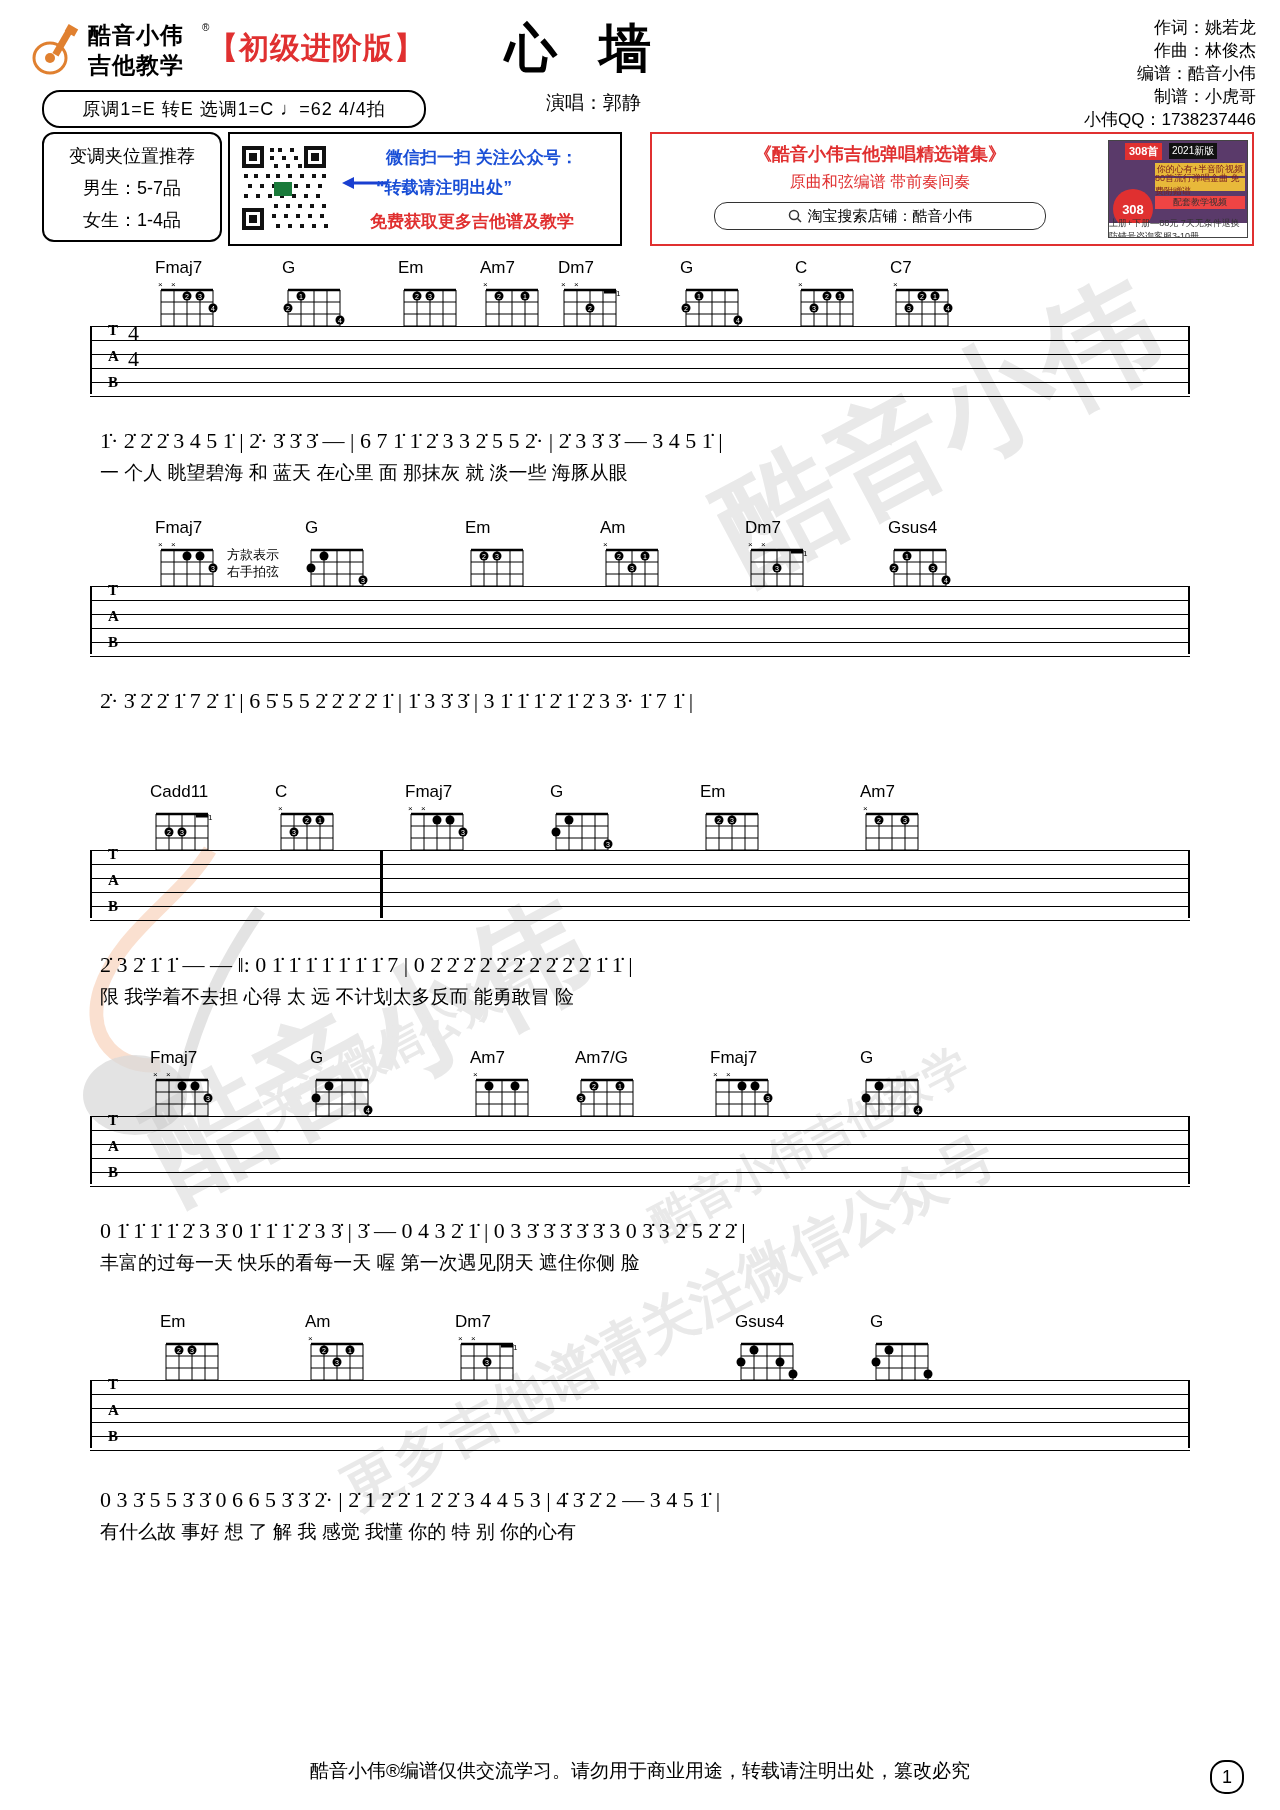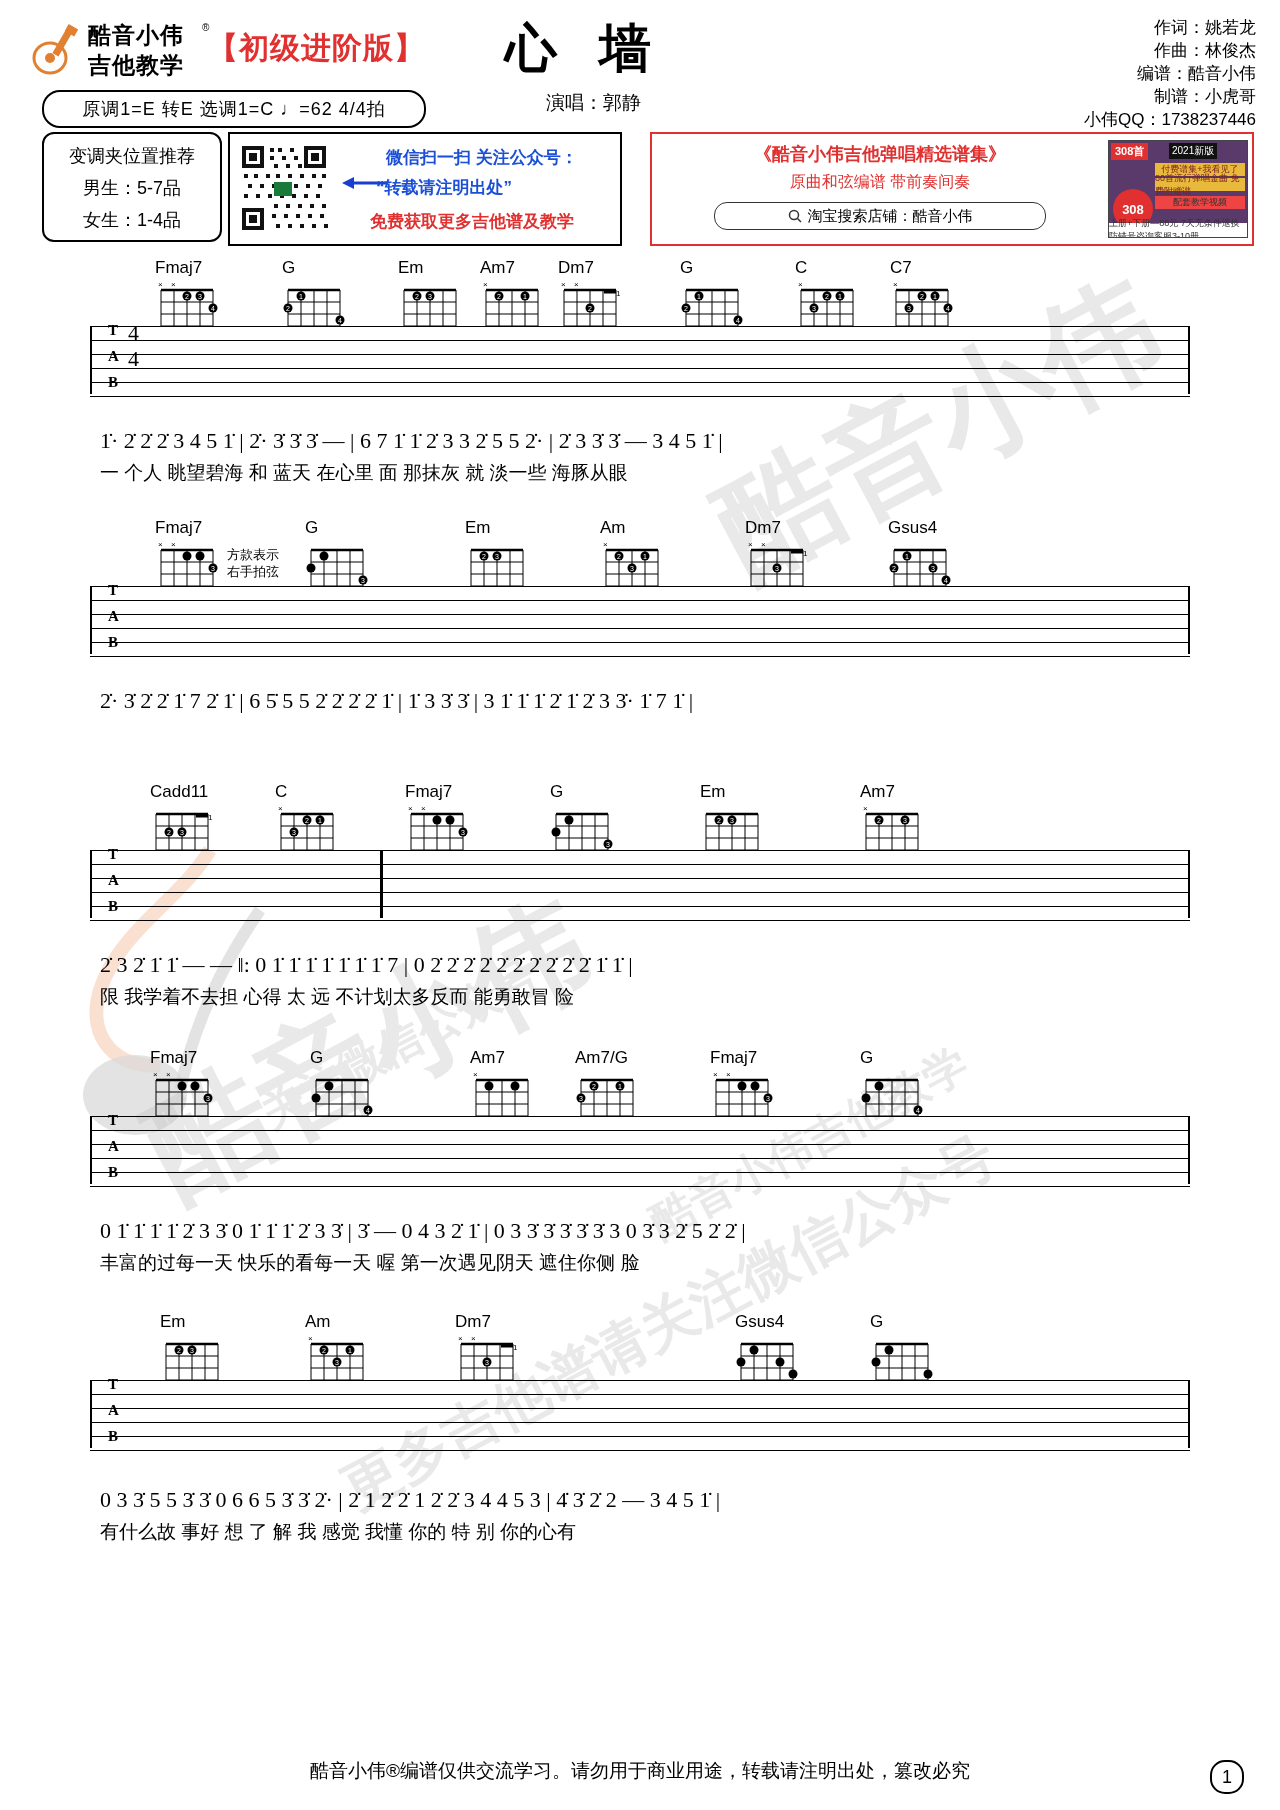--- a/index.html
+++ b/index.html
@@ -48,21 +48,21 @@
   .qrtext2{position:absolute;left:146px;top:42px;font-size:17px;color:#1a4fd6;font-weight:bold;}
   .qrtext3{position:absolute;left:140px;top:76px;font-size:17px;color:#e03030;font-weight:bold;}
   .arrow{position:absolute;left:110px;top:42px;width:50px;height:14px;}
 
   .adbox{position:absolute;left:650px;top:132px;width:600px;height:110px;border:2px solid #e03030;}
   .ad-t1{position:absolute;left:8px;top:8px;width:440px;text-align:center;font-size:18px;font-weight:bold;color:#e03030;}
   .ad-t2{position:absolute;left:8px;top:38px;width:440px;text-align:center;font-size:16px;color:#e03030;}
   .ad-pill{position:absolute;left:62px;top:68px;width:330px;height:26px;border:1.5px solid #333;border-radius:13px;
            font-size:15px;display:flex;align-items:center;justify-content:center;gap:6px;}
   .ad-img{position:absolute;left:456px;top:6px;width:138px;height:96px;background:#5a3a6a;border:1px solid #444;overflow:hidden;}
-  .ad-img .tag{position:absolute;left:2px;top:2px;background:#e03030;color:#fff;font-size:11px;padding:1px 4px;font-weight:bold;}
+  .ad-img .tag{position:absolute;left:16px;top:2px;background:#e03030;color:#fff;font-size:11px;padding:1px 4px;font-weight:bold;}
   .ad-img .tag2{position:absolute;left:60px;top:2px;background:#111;color:#fff;font-size:10px;padding:1px 3px;}
   .ad-img .band{position:absolute;left:46px;top:22px;width:90px;height:13px;background:#e8b93a;color:#7a2020;font-size:9px;
                  display:flex;align-items:center;justify-content:center;}
   .ad-img .band2{position:absolute;left:46px;top:37px;width:90px;height:13px;background:#e8b93a;color:#7a2020;font-size:9px;
                  display:flex;align-items:center;justify-content:center;}
   .ad-img .band3{position:absolute;left:46px;top:55px;width:90px;height:13px;background:#ef4444;color:#333;font-size:9px;
                  display:flex;align-items:center;justify-content:center;}
   .ad-img .circle{position:absolute;left:4px;top:48px;width:40px;height:40px;border-radius:20px;background:#e03030;color:#fff;
                   font-size:13px;font-weight:bold;display:flex;align-items:center;justify-content:center;}
   .ad-img .bot{position:absolute;left:0;bottom:0;width:100%;height:14px;background:#fff;color:#333;font-size:9px;
@@ -216,21 +216,21 @@
     <div class="ad-pill">
       <svg width="14" height="14" viewBox="0 0 14 14">
         <circle cx="6" cy="6" r="4.5" fill="none" stroke="#333" stroke-width="1.5"></circle>
         <path d="M9.5 9.5 L13 13" stroke="#333" stroke-width="1.5"></path>
       </svg>
       <span>淘宝搜索店铺：酷音小伟</span>
     </div>
     <div class="ad-img">
       <div class="tag">308首</div>
       <div class="tag2">2021新版</div>
-      <div class="band">付费谱集+我看见了</div>
+      <div class="band">你的心有+半音阶视频</div>
       <div class="band2">80首流行弹唱金曲  免费附赠谱</div>
       <div class="band3">配套教学视频</div>
       <div class="circle">308</div>
       <div class="bot">上册+下册—88元    7天无条件退换  防错号咨询客服3-10册</div>
     </div>
   </div>
 
   <div class="system" style="top:258px;">
     <div class="chords">
       <div class="chord" style="left:155px;">

